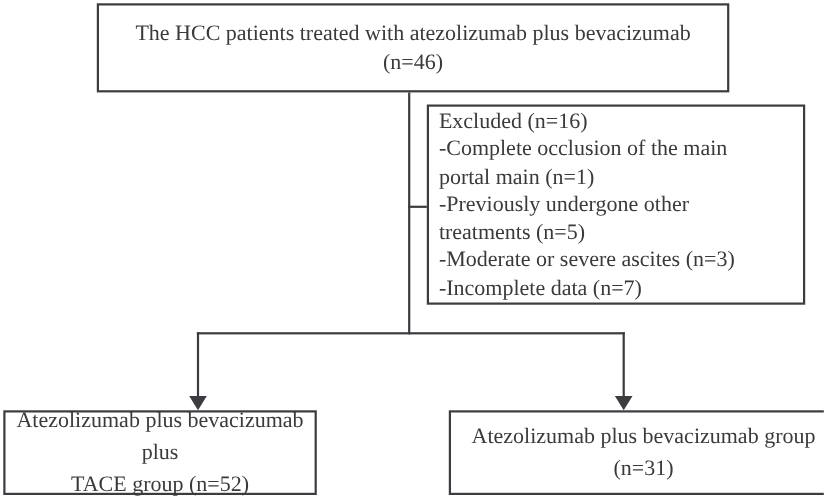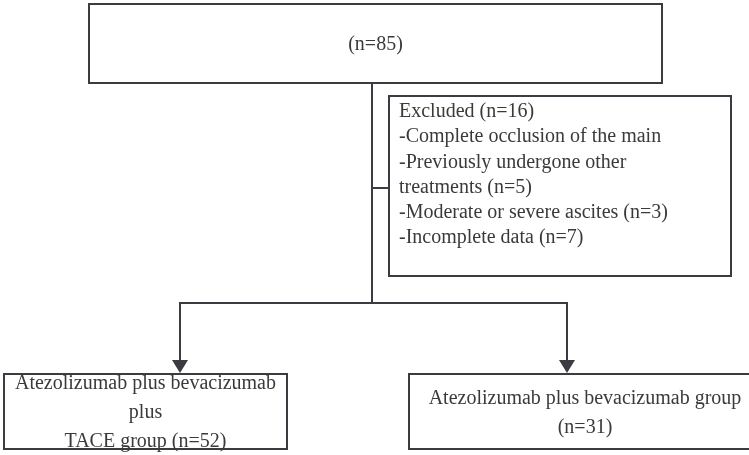--- a/index.html
+++ b/index.html
@@ -71,29 +71,31 @@
   #arrowhead-left  { left: 172px; top: 360px; }
   #arrowhead-right { left: 559px; top: 360px; }
   .line { display: block; }
 </style>
 </head>
 <body>
 
 <div id="flowchart">
 
   <div class="box" id="title-box">
-    <span class="line">(n=85)</span>
+    <span class="line">The HCC patients treated with atezolizumab plus bevacizumab</span>
+    <span class="line">(n=46)</span>
   </div>
 
   <div class="vline" id="connector-stem"></div>
   <div class="hline" id="connector-tick"></div>
 
   <div class="box" id="excluded-box">
     <span class="line">Excluded (n=16)</span>
     <span class="line">-Complete occlusion of the main</span>
+    <span class="line">portal main (n=1)</span>
     <span class="line">-Previously undergone other</span>
     <span class="line">treatments (n=5)</span>
     <span class="line">-Moderate or severe ascites (n=3)</span>
     <span class="line">-Incomplete data (n=7)</span>
   </div>
 
   <div class="hline" id="connector-branch"></div>
   <div class="vline" id="connector-left-drop"></div>
   <div class="vline" id="connector-right-drop"></div>
   <div class="arrow-down" id="arrowhead-left"></div>

